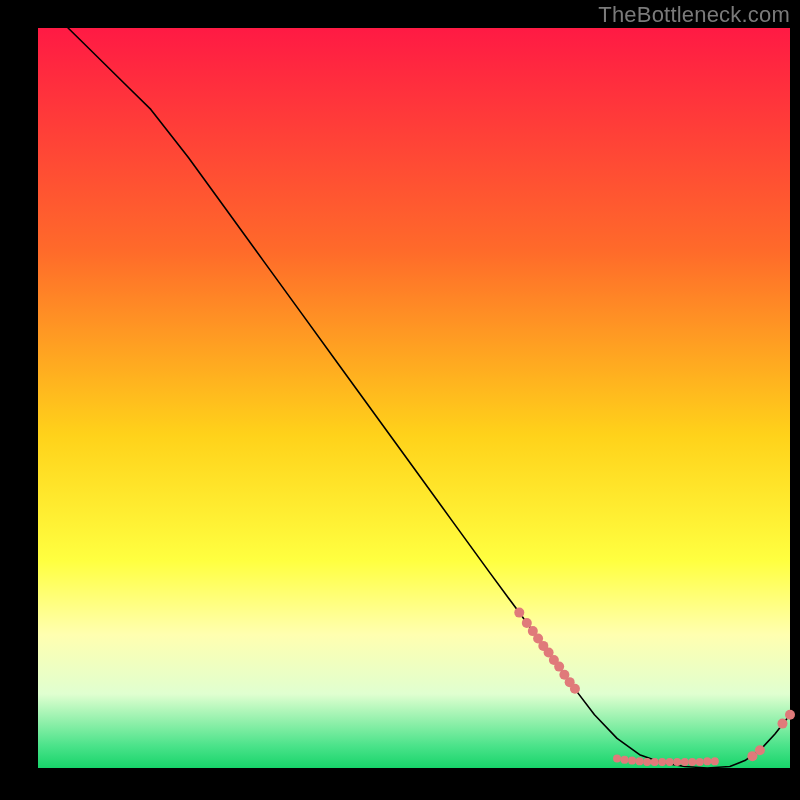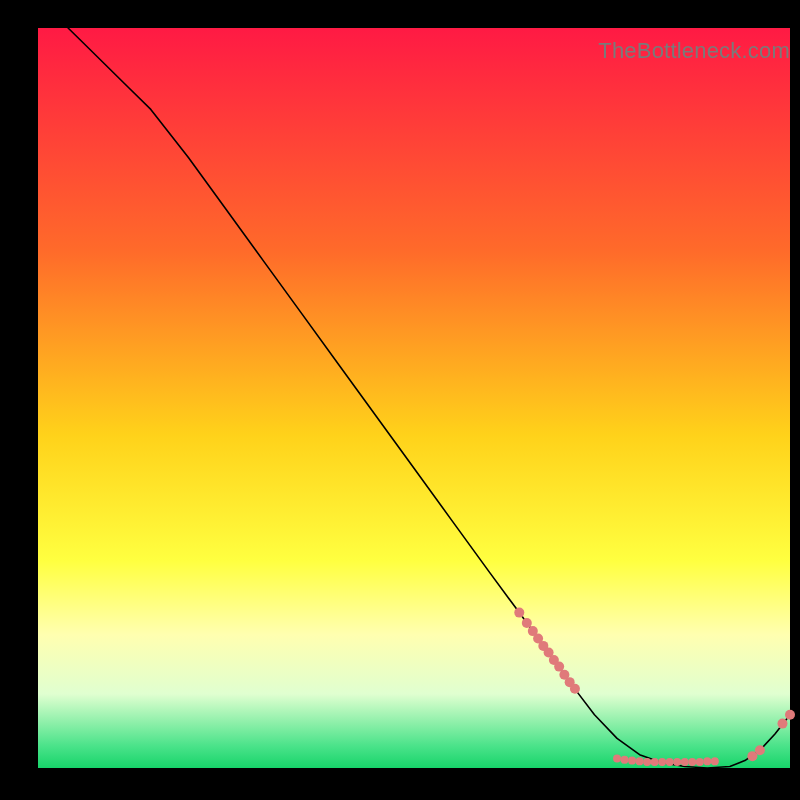--- a/index.html
+++ b/index.html
@@ -20,21 +20,20 @@
   }
   .watermark {
     position: absolute;
     top: 2px;
     right: 10px;
     font-family: Arial, Helvetica, sans-serif;
     font-size: 22px;
     color: #7a7a7a;
     letter-spacing: 0.2px;
     user-select: none;
-    margin-top: 36px;
   }
   svg {
     display: block;
   }
 </style>
 </head>
 <body>
 
 <div class="chart-wrap">
   <svg id="chart-svg" width="800" height="800" viewBox="0 0 800 800">

